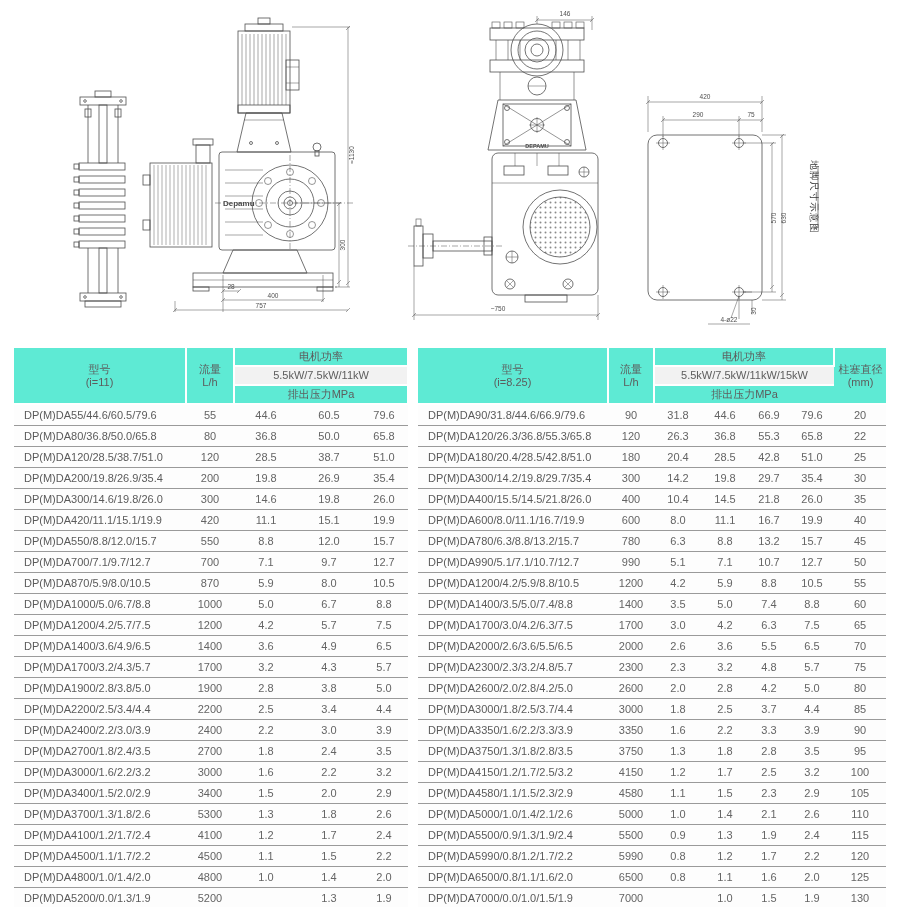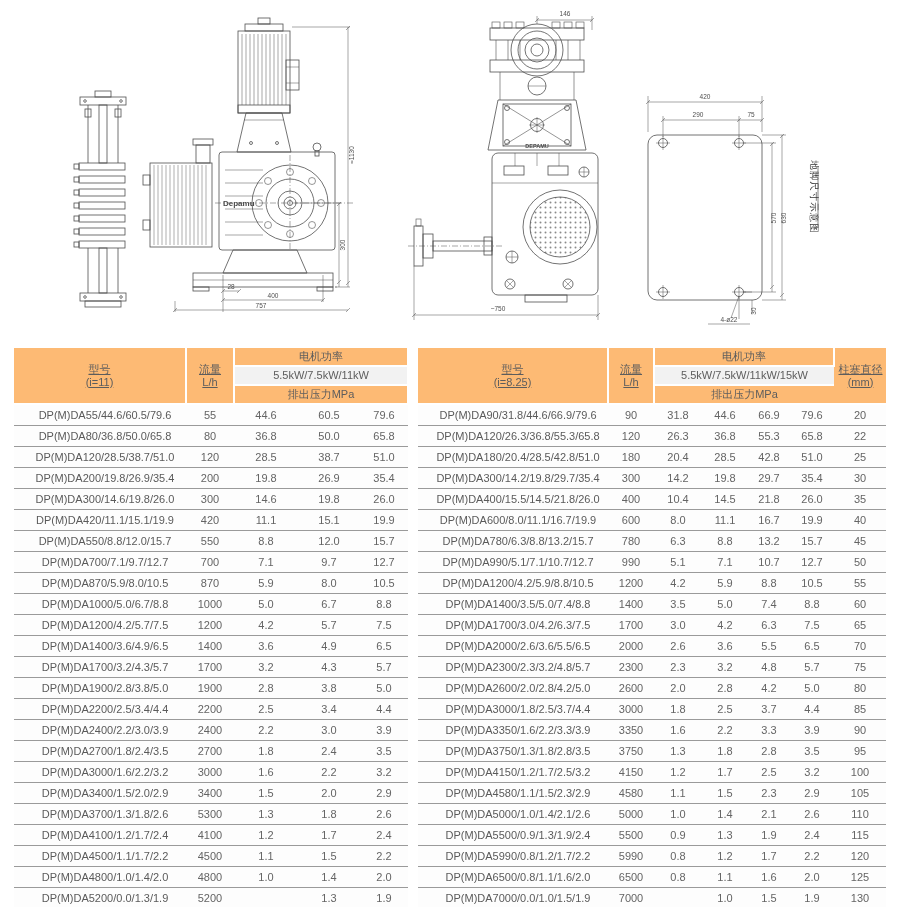--- a/index.html
+++ b/index.html
@@ -9,33 +9,33 @@
   .drawings svg{position:absolute;}
   svg text{font-family:"Liberation Sans", sans-serif;fill:#555;}
   .dimtxt{font-size:6.5px;fill:#4f4f4f;}
   .brandtxt{font-size:8px;font-weight:bold;fill:#4a4a4a;}
   .brandtxt2{font-size:5.5px;font-weight:bold;fill:#4a4a4a;}
   .plantitle{font-size:9.5px;fill:#333;letter-spacing:1px;}
 
   table.spec{position:absolute;left:14px;top:348px;width:872px;border-collapse:collapse;
              table-layout:fixed;}
   table.spec th{font-weight:normal;color:#5d5d5d;font-size:11px;line-height:13px;
-                background:#fdba74;border-right:2px solid #ffffff;border-bottom:2px solid #ffffff;
+                background:#5eead4;border-right:2px solid #ffffff;border-bottom:2px solid #ffffff;
                 padding:1px 0;height:15px;}
   table.spec th.band-mid{background:#f2f2f2;margin-left:24px;}
   table.spec th.gap, table.spec td.gap{background:#ffffff;border:none;}
   table.spec th:last-child{border-right:none;}
   table.spec td{height:20px;font-size:11px;color:#646464;text-align:center;
                 border-top:1px solid #9a9a9a;background:#fdfdfd;padding:0;
                 white-space:nowrap;overflow:hidden;}
-  table.spec td.model{text-align:center;padding-left:10px;color:#5a5a5a;}
+  table.spec td.model{text-align:left;padding-left:10px;color:#5a5a5a;}
   table.spec td.gap{border-top:none;background:#ffffff;}
   table.spec tbody tr:last-child td{border-bottom:6px solid #22c55e;}
   table.spec tbody tr:last-child td.gap{border-bottom:none;}
-  .hdr2line span{display:block;text-decoration:underline;}
+  .hdr2line span{display:block;}
 </style>
 </head>
 <body>
 
 <div class="sheet">
 
   <div class="drawings">
 
     <svg style="left:55px;top:5px" width="350" height="330" viewBox="0 0 350 330" fill="none" stroke="#4f4f4f" stroke-width="0.8">
 

